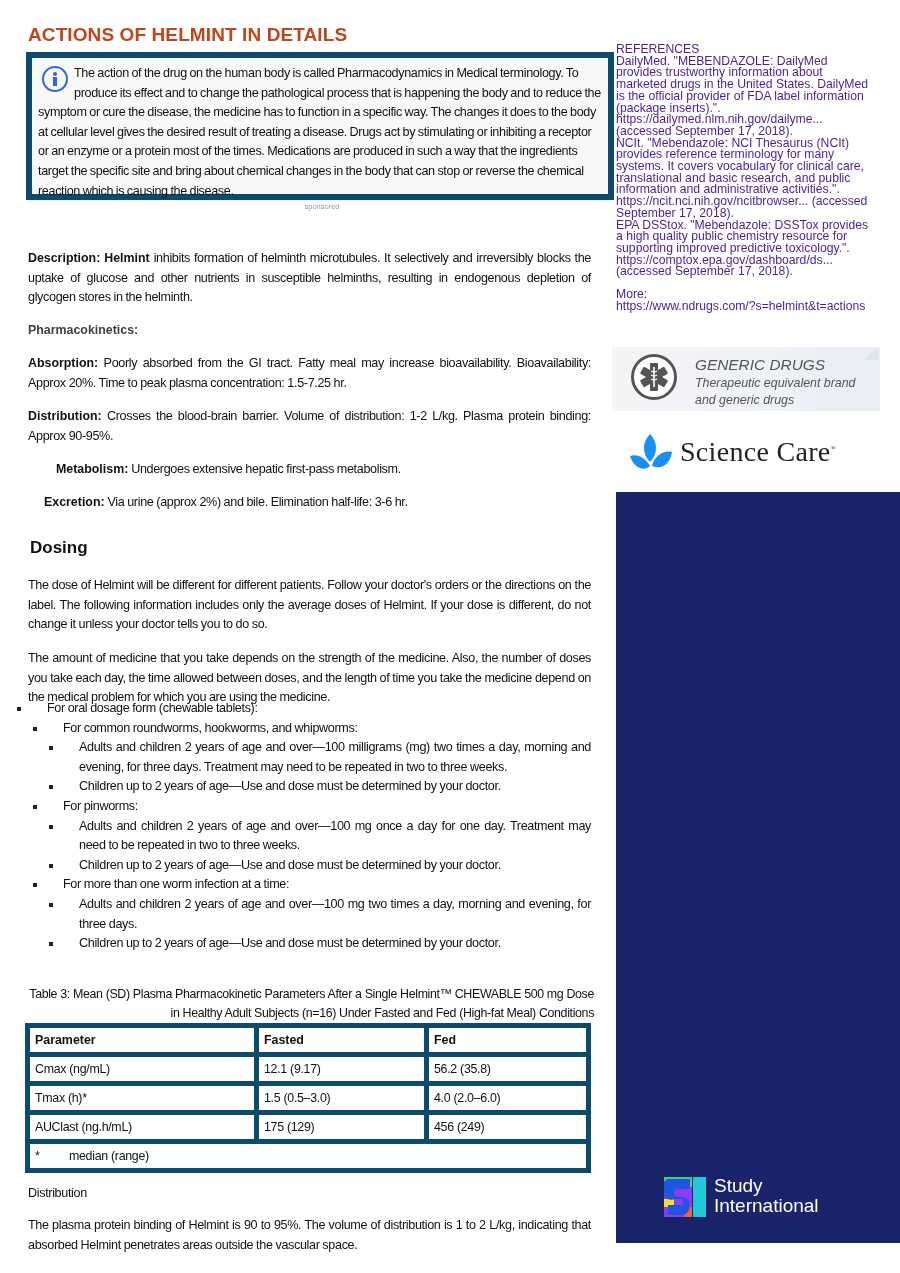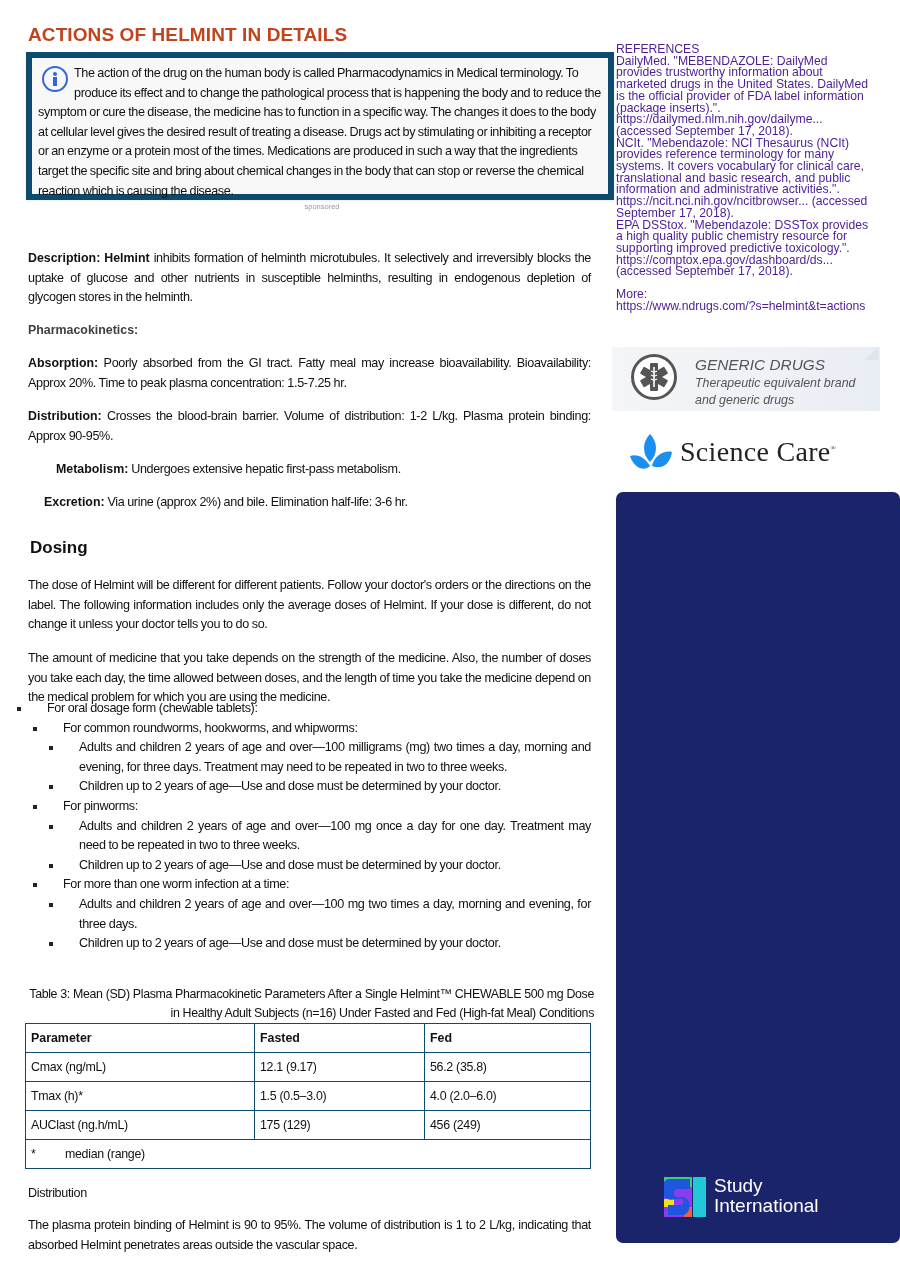--- a/index.html
+++ b/index.html
@@ -58,21 +58,21 @@
   .table-caption {
     position: absolute; left: -4px; top: 985px; width: 570px; text-align: right;
     font-family: "Liberation Sans Narrow", "Liberation Sans", sans-serif;
     font-size: 12.4px; line-height: 19px; letter-spacing: -0.35px;
   }
   table.pk {
     position: absolute; left: -3px; top: 1023px; width: 566px; border-collapse: collapse;
     font-family: "Liberation Sans Narrow", "Liberation Sans", sans-serif;
     font-size: 12.4px; letter-spacing: -0.3px;
   }
-  table.pk td, table.pk th { border: 1px solid #0c4a6e; height: 29px; padding: 0 5px; text-align: left; vertical-align: middle; }
+  table.pk td, table.pk th { border: 5px solid #0c4a6e; height: 29px; padding: 0 5px; text-align: left; vertical-align: middle; }
   table.pk th { font-family: "Liberation Sans", sans-serif; font-weight: bold; font-size: 12.4px; letter-spacing: 0; }
   table.pk th:nth-child(1) { width: 229px; }
   table.pk th:nth-child(2) { width: 170px; }
   .footnote-star { display: inline-block; width: 34px; }
 
   
   .refs {
     position: absolute; left: 616px; top: 44px; width: 276px;
     font-family: "Liberation Sans", sans-serif; font-size: 12.2px; line-height: 11.7px; color: #4c1d95;
   }
@@ -90,21 +90,21 @@
   }
   .generic-title { position: absolute; left: 83px; top: 9px; font-size: 15.4px; color: #555; }
   .generic-sub { position: absolute; left: 83px; top: 28px; font-size: 12.4px; line-height: 17px; color: #555; width: 180px; }
   .generic-corner { position: absolute; left: 864px; top: 348px; width: 0; height: 0;
     border-left: 14px solid transparent; border-bottom: 12px solid #dde4ee; }
 
   .science-care { position: absolute; left: 628px; top: 432px; width: 240px; height: 44px; }
   .sc-text { position: absolute; left: 52px; top: 4px; font-family: "Liberation Serif", serif; font-size: 28px; color: #222; letter-spacing: 0.3px; }
   .sc-reg { font-size: 7px; vertical-align: top; position: relative; top: 8px; }
 
-  .navy-ad { position: absolute; left: 616px; top: 492px; width: 284px; height: 751px; background: #1a246b; border-radius: 7px; }
+  .navy-ad { position: absolute; left: 616px; top: 492px; width: 284px; height: 751px; background: #1a246b; }
   .si-logo { position: absolute; left: 48px; top: 685px; width: 42px; height: 40px; }
   .si-text { position: absolute; left: 98px; top: 684px; color: #fff; font-size: 19px; line-height: 20px; font-family: "Liberation Sans", sans-serif; }
 </style>
 </head>
 <body>
 
 <div class="main">
   <h1 class="page-title">ACTIONS OF HELMINT IN DETAILS</h1>
 
   <div class="info-box">

